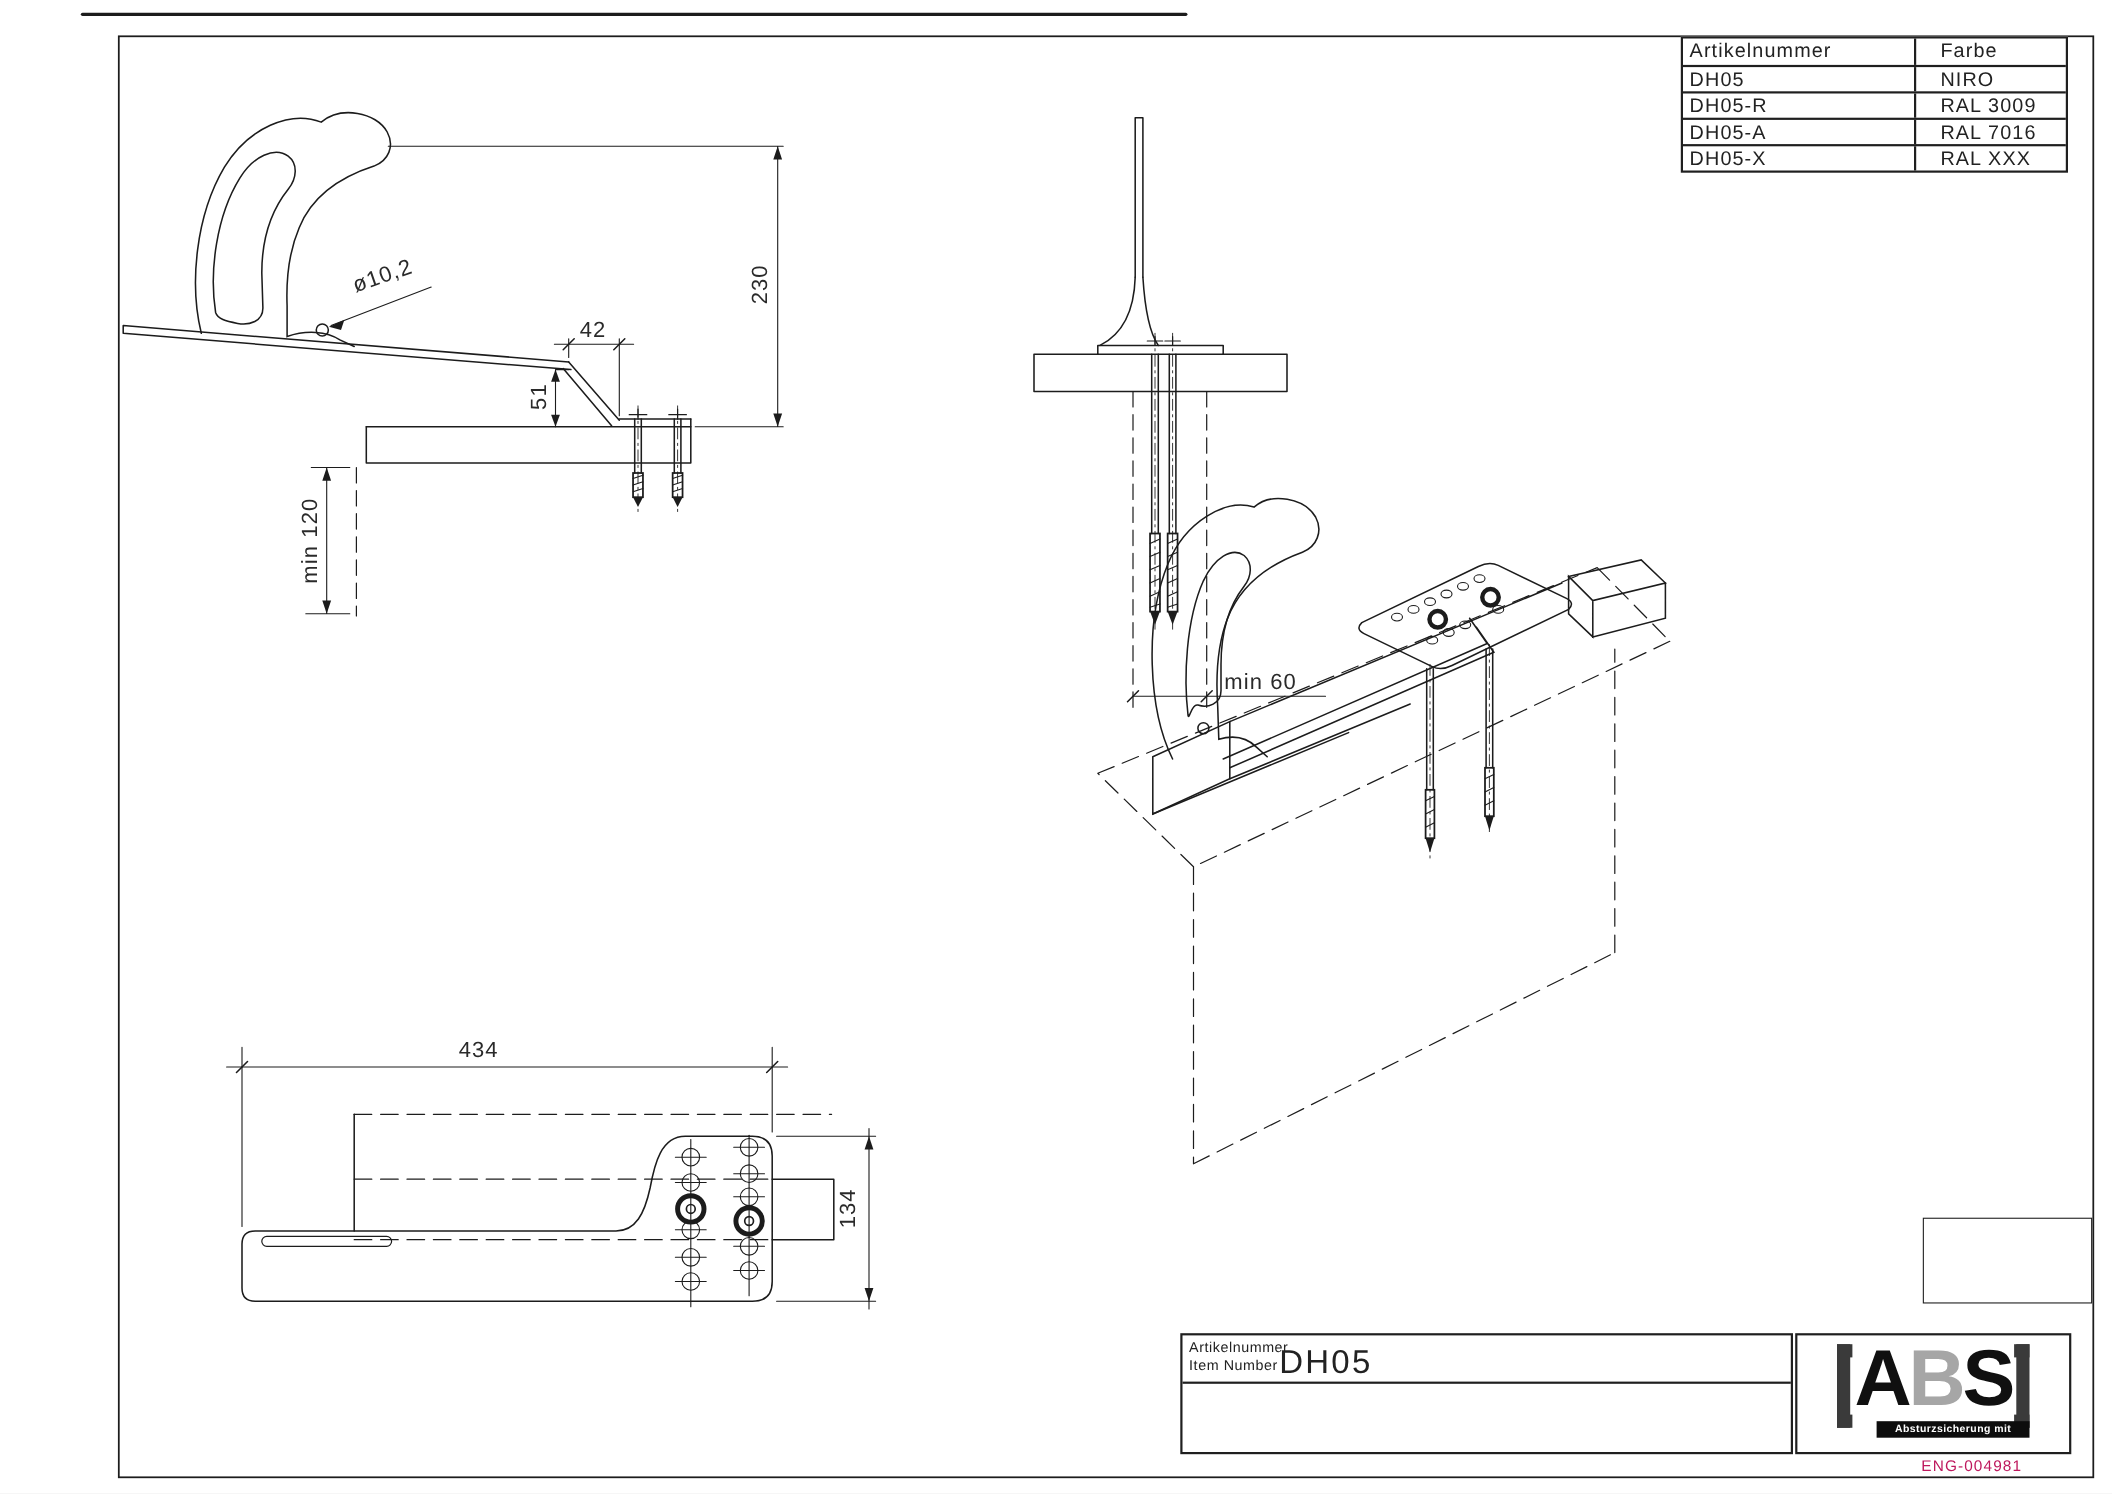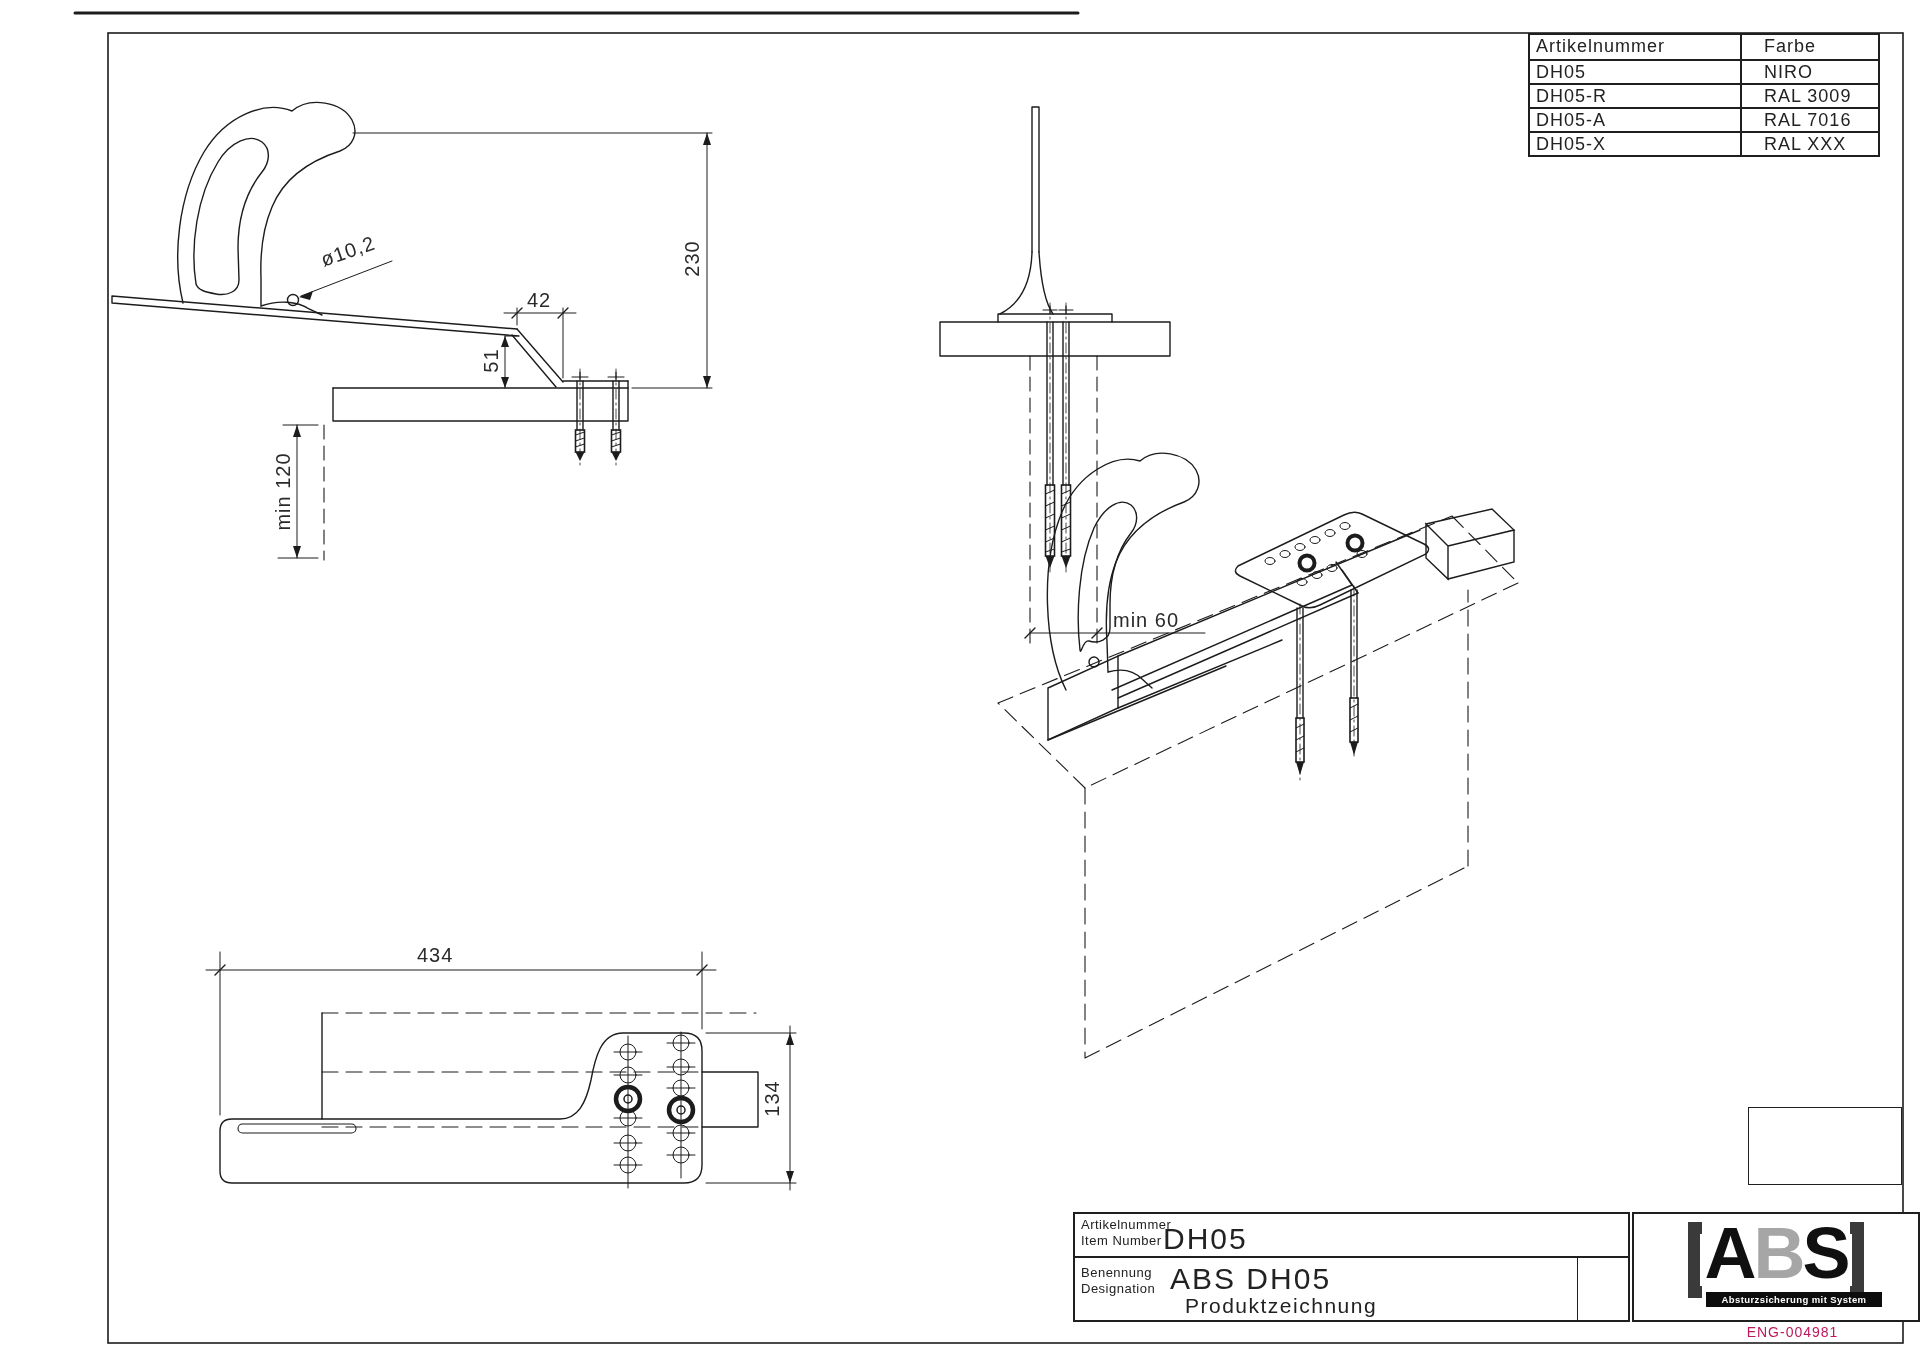--- a/index.html
+++ b/index.html
@@ -17,21 +17,21 @@
   .pc2{flex:1;padding-left:6px;font-size:18px;line-height:22px;letter-spacing:1px;margin-left:16px;}
   
   .tblock{position:absolute;left:1073px;top:1212px;width:557px;height:110px;border:2px solid #1f1f1f;box-sizing:border-box;background:#fff;}
   .trow1{position:relative;height:44px;border-bottom:2px solid #1f1f1f;box-sizing:border-box;}
   .trow2{position:relative;height:64px;box-sizing:border-box;}
   .tdiv{position:absolute;right:50px;top:0;bottom:0;border-left:1.5px solid #1f1f1f;}
   .slab{position:absolute;left:6px;font-size:13px;letter-spacing:0.5px;color:#222;line-height:14px;}
   .bigval{position:absolute;font-size:30px;letter-spacing:2px;color:#222;}
   .midval{position:absolute;font-size:21px;letter-spacing:1.5px;color:#222;}
   
-  .lbox{position:absolute;left:1632px;top:1212px;width:288px;height:110px;border:2px solid #1f1f1f;box-sizing:border-box;background:#fff;}
+  .lbox{position:absolute;left:1632px;top:1212px;width:251px;height:110px;border:2px solid #1f1f1f;box-sizing:border-box;background:#fff;}
   .linner{position:absolute;inset:0;display:flex;align-items:flex-start;justify-content:center;padding-top:8px;}
   .lbrk{width:14px;height:76px;box-sizing:border-box;border:12px solid #3a3a3a;}
   .lbrkL{border-right:none;margin-right:2px;}
   .lbrkR{border-left:none;margin-left:2px;}
   .labs{font-size:72px;font-weight:900;line-height:70px;letter-spacing:-3px;margin-top:-4px;}
   .la,.ls{color:#101010;} .lb{color:#a6a6a6;}
   .ltag{position:absolute;left:36px;right:36px;bottom:13px;height:15px;background:#0d0d0d;color:#fff;
         font-size:9.5px;font-weight:700;line-height:15px;text-align:center;letter-spacing:0.4px;margin-left:36px;}
   .engno{position:absolute;left:1700px;top:1324px;width:185px;text-align:center;font-size:14px;letter-spacing:1px;color:#be185d;}
   .revbox{position:absolute;left:1748px;top:1107px;width:154px;height:78px;border:1.5px solid #1f1f1f;box-sizing:border-box;}
@@ -253,27 +253,20 @@
       <div class="pc2">RAL XXX</div>
     </div>
   </div>
 
   <div class="tblock">
     <div class="trow1">
       <div class="slab" style="top:4px;">Artikelnummer</div>
       <div class="slab" style="top:20px;">Item Number</div>
       <div class="bigval" style="left:88px;top:8px;">DH05</div>
     </div>
-    <div class="trow2">
-      <div class="slab" style="top:8px;">Benennung</div>
-      <div class="slab" style="top:24px;">Designation</div>
-      <div class="bigval" style="left:95px;top:4px;">ABS DH05</div>
-      <div class="midval" style="left:110px;top:36px;">Produktzeichnung</div>
-      <div class="tdiv"></div>
-    </div>
   </div>
 
   <div class="lbox">
     <div class="linner">
       <div class="lbrk lbrkL"></div>
       <div class="labs"><span class="la">A</span><span class="lb">B</span><span class="ls">S</span></div>
       <div class="lbrk lbrkR"></div>
     </div>
     <div class="ltag">Absturzsicherung mit System</div>
   </div>

